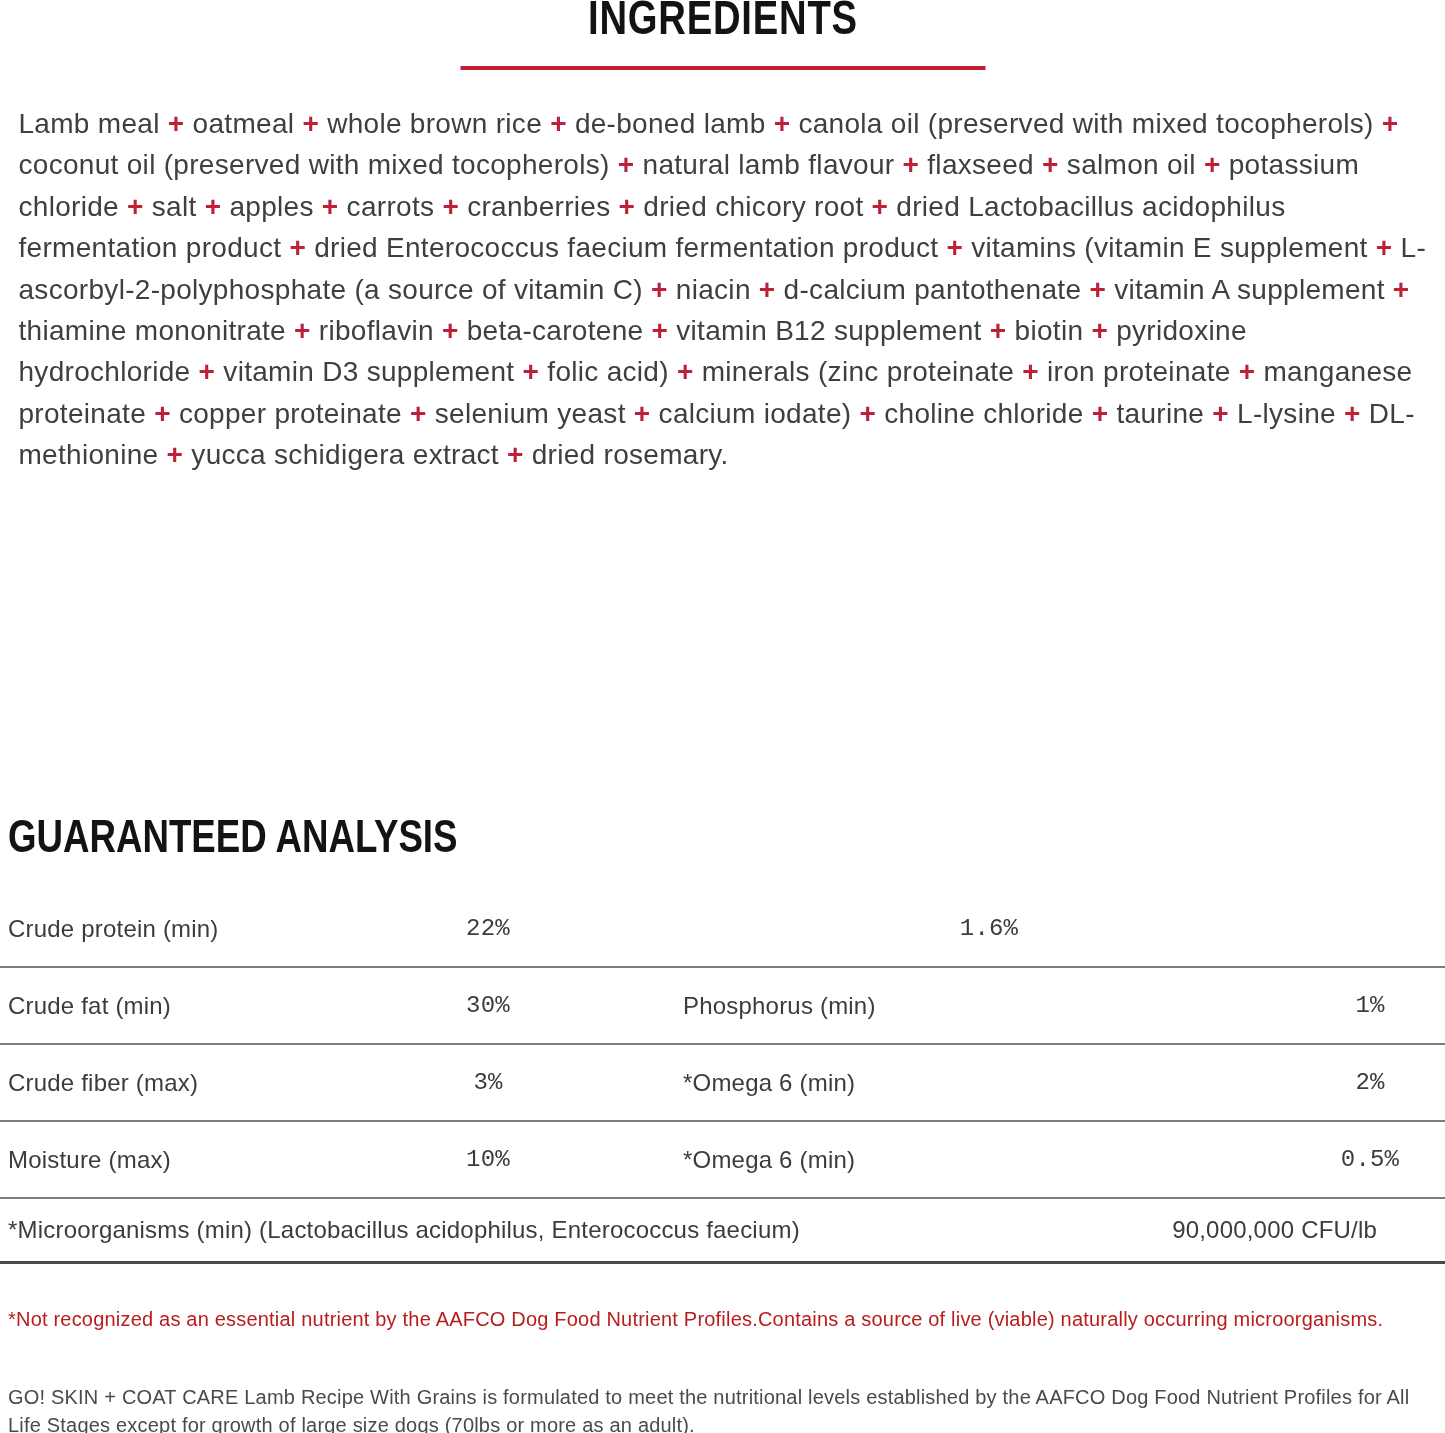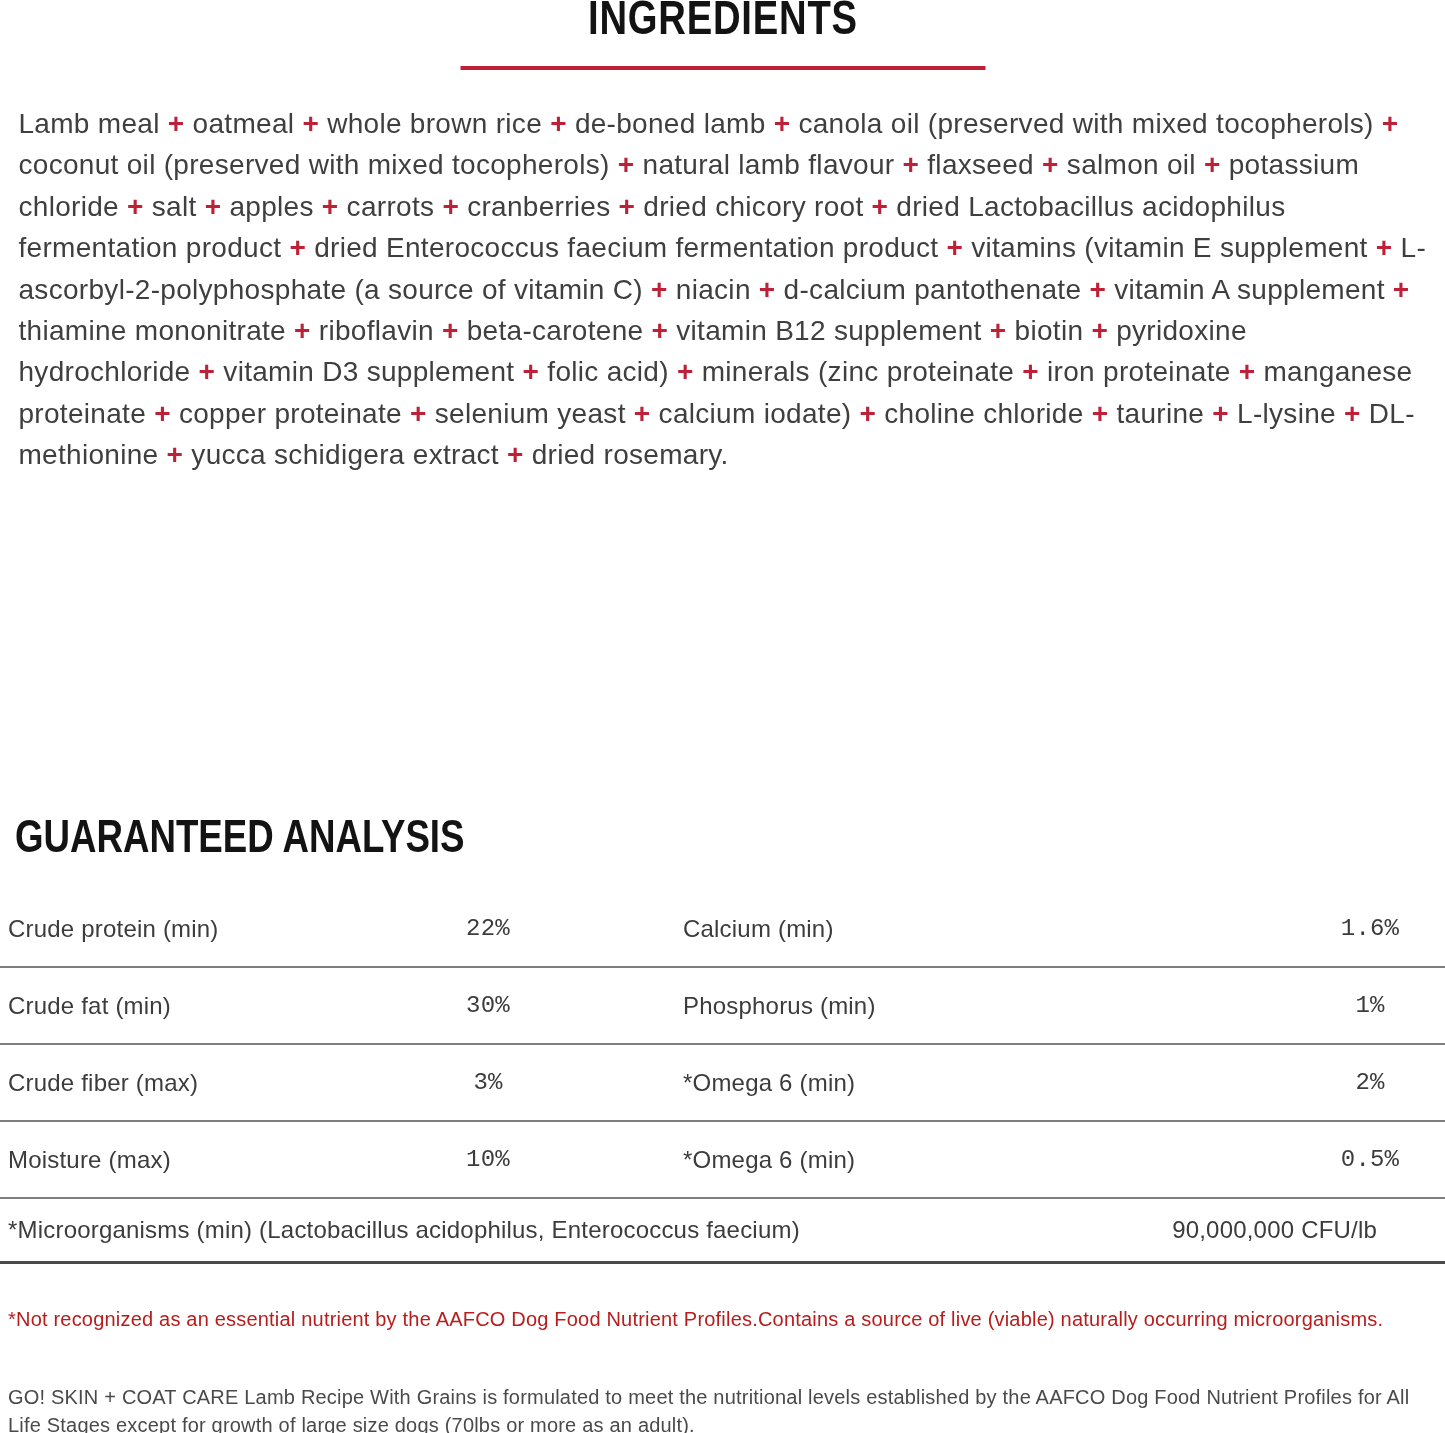--- a/index.html
+++ b/index.html
@@ -53,21 +53,21 @@
     color: #3f3f3f;
   }
   .plus {
     color: var(--accent-red, #BE2137);
     font-weight: 700;
   }
   
   .ga-heading-wrap {
     position: absolute;
     top: 812px;
-    left: 15px;
+    left: 8px;
   }
   .ga-heading {
     display: inline-block;
     font-size: 47px;
     font-weight: bold;
     color: #131313;
     line-height: 1;
     transform: scaleX(0.78);
     transform-origin: left top;
     white-space: nowrap;
@@ -141,21 +141,20 @@
   <div class="ga-heading-wrap">
     <span class="ga-heading">GUARANTEED ANALYSIS</span>
   </div>
 
   <div class="analysis-table" id="analysis-table">
 
     <div class="arow">
         <span class="lbl">Crude protein (min)</span>
         <span class="val">22%</span>
         <span class="spacer"></span>
-        <span class="lbl">Calcium (min)</span>
         <span class="val">1.6%</span>
       </div>
       <div class="arow">
         <span class="lbl">Crude fat (min)</span>
         <span class="val">30%</span>
         <span class="spacer"></span>
         <span class="lbl">Phosphorus (min)</span>
         <span class="val">1%</span>
       </div>
       <div class="arow">

